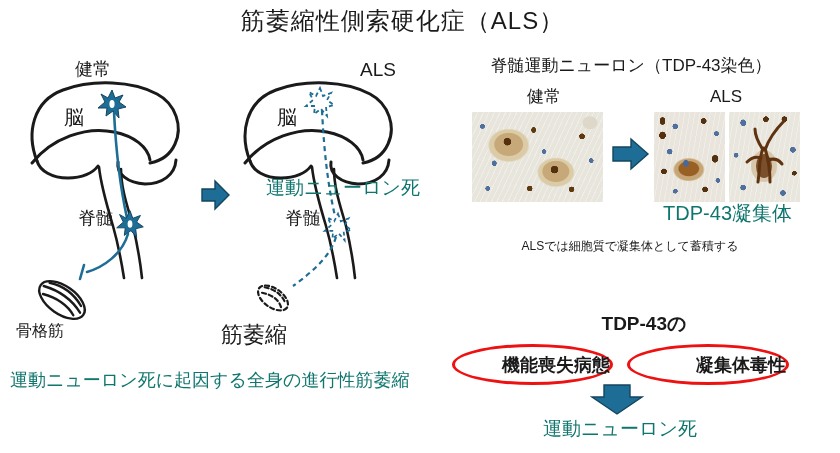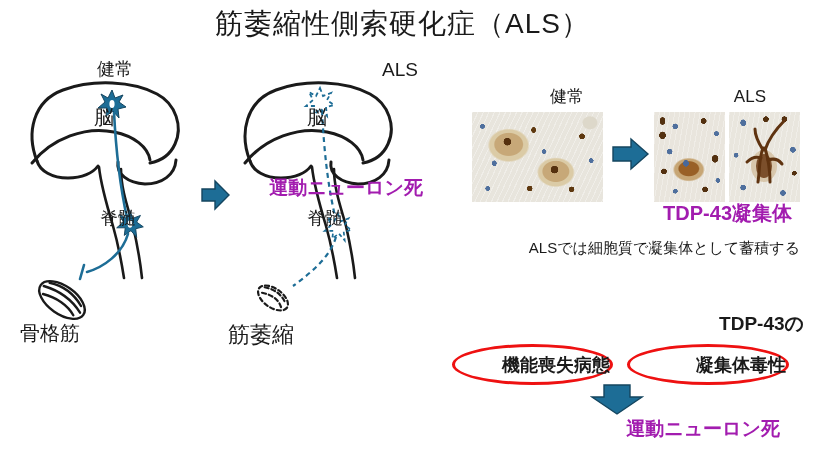--- a/index.html
+++ b/index.html
@@ -1,22 +1,22 @@
 <!DOCTYPE html>
 <html><head>
 <meta charset="utf-8">
 <style>
   html,body{margin:0;padding:0;background:#ffffff;}
   #canvas{position:relative;width:840px;height:453px;background:#ffffff;overflow:hidden;
     font-family:"Liberation Sans","DejaVu Sans",sans-serif;color:#1a1a1a;}
   .t{position:absolute;white-space:nowrap;line-height:1.2;}
-  .center{text-align:right;}
-  .red{color:#a21caf;font-weight:bold;}
+  .center{text-align:center;}
+  .red{color:#0f766e;font-weight:normal;}
   .bold{font-weight:bold;}
-  #title{left:0;top:7px;width:805px;text-align:center;font-size:28px;letter-spacing:1px;}
+  #title{left:0;top:7px;width:805px;text-align:center;font-size:24px;letter-spacing:1px;}
   .histo{position:absolute;}
   #histo-healthy{
     background-color:#e8e5dd;
     background-image:
       radial-gradient(4px 4px at 27% 33%, #55300e 0 90%, transparent 100%),
       radial-gradient(15px 12px at 28% 36%, #c7a878 0 92%, transparent 100%),
       radial-gradient(21px 17px at 28% 37%, #dbcba6 0 90%, transparent 100%),
       radial-gradient(4px 4px at 63% 64%, #55300e 0 90%, transparent 100%),
       radial-gradient(14px 11px at 64% 66%, #c7a878 0 92%, transparent 100%),
       radial-gradient(19px 15px at 64% 67%, #dbcba6 0 90%, transparent 100%),
@@ -123,23 +123,25 @@
     </g>
   </svg>
 
   <div class="t center" style="left:53px;top:59px;width:80px;font-size:18px;">健常</div>
   <div class="t center" style="left:338px;top:59px;width:80px;font-size:19px;">ALS</div>
   <div class="t center" style="left:34px;top:105px;width:80px;font-size:20px;">脳</div>
   <div class="t center" style="left:247px;top:105px;width:80px;font-size:20px;">脳</div>
   <div class="t center red" style="left:263px;top:177px;width:160px;font-size:19px;">運動ニューロン死</div>
   <div class="t center" style="left:56px;top:208px;width:80px;font-size:18px;">脊髄</div>
   <div class="t center" style="left:263px;top:208px;width:80px;font-size:18px;">脊髄</div>
-  <div class="t center" style="left:0;top:321px;width:80px;font-size:20px;font-family:Liberation Serif, serif;">骨格筋</div>
+  <div class="t center" style="left:0;top:321px;width:80px;font-size:16px;font-family:Liberation Serif, serif;">骨格筋</div>
   <div class="t center" style="left:214px;top:322px;width:80px;font-size:22px;">筋萎縮</div>
+  <div class="t center red" style="left:10px;top:370px;width:396px;font-size:18px;">運動ニューロン死に起因する全身の進行性筋萎縮</div>
 
+  <div class="t center" style="left:466px;top:56px;width:330px;font-size:17px;">脊髄運動ニューロン（TDP-43染色）</div>
   <div class="t center" style="left:504px;top:87px;width:80px;font-size:17px;">健常</div>
   <div class="t center" style="left:686px;top:87px;width:80px;font-size:17px;">ALS</div>
 
   <div id="histo-healthy" class="histo" style="left:472px;top:112px;width:131px;height:90px;"></div>
 
   <svg style="position:absolute;left:611px;top:136px;" width="40" height="36" viewBox="0 0 40 36">
     <polygon points="2,11 20,11 20,3 37,18 20,33 20,25 2,25" fill="#1d6d96" stroke="#14455f" stroke-width="1.4"></polygon>
   </svg>
 
   <div id="histo-als1" class="histo" style="left:654px;top:112px;width:71px;height:90px;"></div>
@@ -152,21 +154,21 @@
         <path d="M41,70 C41,58 39,46 36,36"></path>
         <path d="M36,38 C40,26 48,16 56,8"></path>
         <path d="M34,38 C29,30 26,24 26,17"></path>
         <path d="M32,46 C27,44 22,46 18,50"></path>
         <path d="M39,48 C45,46 50,48 53,52"></path>
       </g>
     </svg>
   </div>
 
   <div class="t red" style="left:642px;top:201px;width:150px;font-size:20px;text-align:right;">TDP-43凝集体</div>
-  <div class="t center" style="left:460px;top:239px;width:340px;font-size:15px;">ALSでは細胞質で凝集体として蓄積する</div>
+  <div class="t center" style="left:460px;top:239px;width:340px;font-size:12px;">ALSでは細胞質で凝集体として蓄積する</div>
 
   <div class="t center bold" style="left:484px;top:313px;width:320px;font-size:19px;">TDP-43の</div>
 
   <div class="ellipse" style="left:452px;top:344px;width:155px;height:35px;">
     <span>機能喪失病態</span>
   </div>
   <div class="ellipse" style="left:627px;top:344px;width:156px;height:35px;">
     <span>凝集体毒性</span>
   </div>
 

